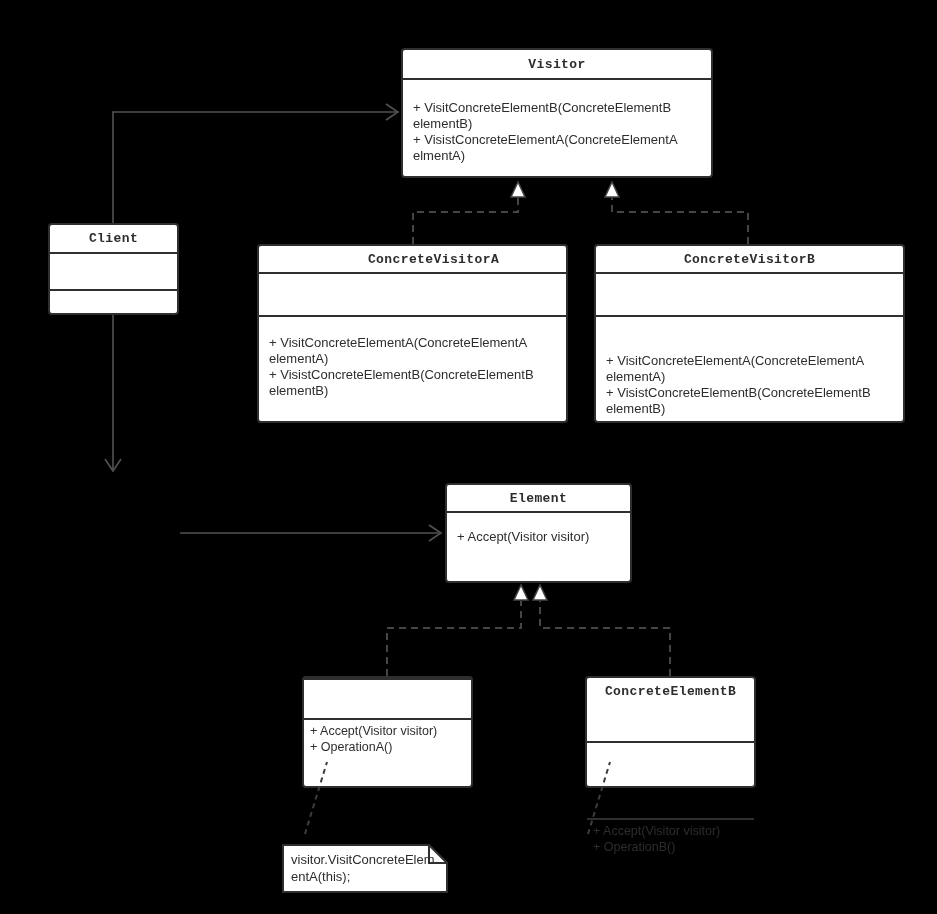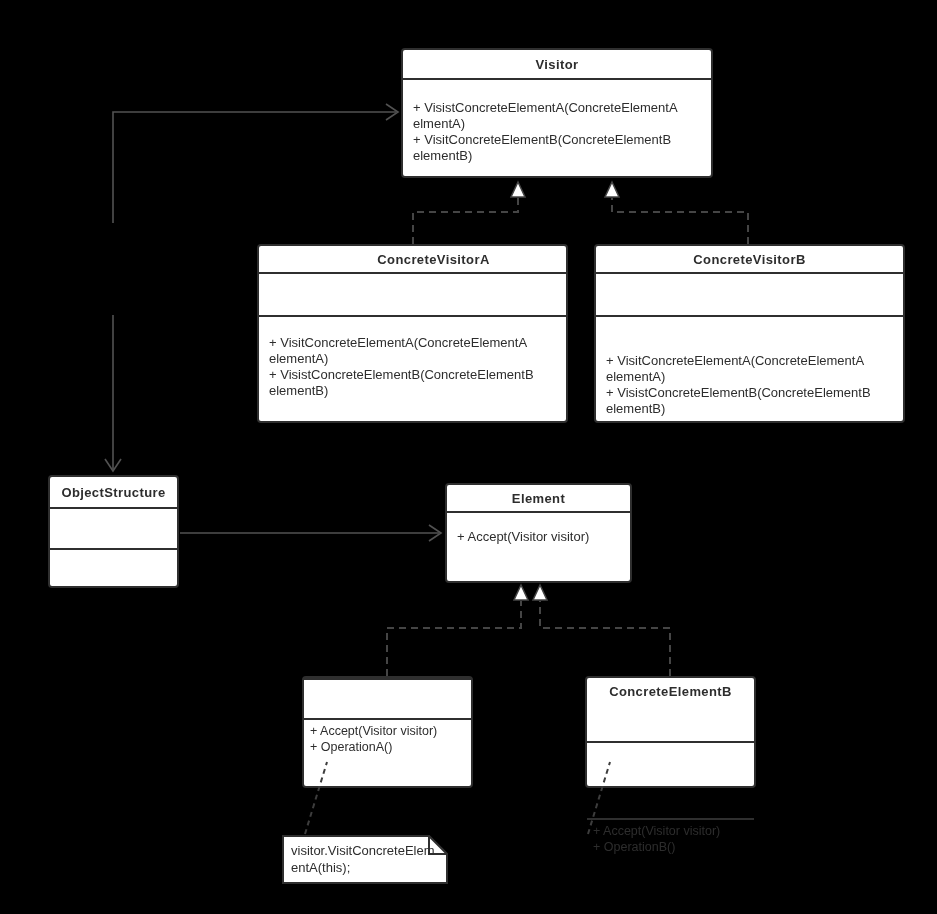--- a/index.html
+++ b/index.html
@@ -2,76 +2,74 @@
 <html><head>
 <meta charset="utf-8">
 <style>
   html,body{margin:0;padding:0;background:#000;}
   body{width:937px;height:914px;position:relative;overflow:hidden;
        font-family:"Liberation Sans","DejaVu Sans",sans-serif;}
   .stage{position:absolute;left:0;top:0;width:937px;height:914px;}
   .uml{position:absolute;background:#fff;border:2px solid #2f2f2f;border-radius:4px;
        box-sizing:border-box;color:#2d2d2d;display:flex;flex-direction:column;}
   .t{font-weight:bold;font-size:13px;letter-spacing:.4px;display:flex;
-     align-items:center;justify-content:center;text-align:center;flex:0 0 auto;}
+     align-items:center;justify-content:center;text-align:center;flex:0 0 auto;font-family:Liberation Mono, monospace;}
   .t .wrapname{width:108px;word-break:break-all;line-height:15px;}
   .cmp{border-top:2px solid #2f2f2f;box-sizing:border-box;flex:0 0 auto;}
   .grow{flex:1 1 auto;}
   .methods{font-size:13px;line-height:16px;padding-left:10px;padding-right:8px;}
   .methods.small{font-size:12.5px;white-space:nowrap;padding-left:6px;}
   .m{margin:0;}
   svg.overlay{position:absolute;left:0;top:0;z-index:10;pointer-events:none;}
   .solid{stroke:#525252;stroke-width:1.6;fill:none;}
   .arrow-open{stroke:#525252;stroke-width:1.6;fill:none;}
   .dashed{stroke:#454545;stroke-width:2;fill:none;stroke-dasharray:7 5;}
   .arrow-tri{stroke:#454545;stroke-width:1.5;fill:#ffffff;}
   .note-dash{stroke:#3d3d3d;stroke-width:2;stroke-dasharray:5 4;fill:none;}
-  .note{position:absolute;}
+  .note{position:absolute;margin-top:9px;}
   .note .note-text{position:absolute;left:9px;top:7px;width:150px;font-size:13px;
        line-height:17px;color:#2d2d2d;word-break:break-all;}
 </style>
 </head>
 <body>
 
 <div class="stage">
 
   <div class="uml" style="left:401px;top:48px;width:312px;height:130px;">
     <div class="t" style="height:28px;">Visitor</div>
     <div class="cmp grow methods" style="padding-top:20px;">
+      <div class="m">+ VisitConcreteElementB(ConcreteElementB elementB)</div>
       <div class="m">+ VisistConcreteElementA(ConcreteElementA elmentA)</div>
-      <div class="m">+ VisitConcreteElementB(ConcreteElementB elementB)</div>
     </div>
   </div>
 
+  <div class="uml" style="left:48px;top:223px;width:131px;height:92px;">
+    <div class="t" style="height:27px;">Client</div>
+    <div class="cmp" style="height:37px;"></div>
+    <div class="cmp grow"></div>
+  </div>
 
   <div class="uml" style="left:257px;top:244px;width:311px;height:179px;">
     <div class="t" style="height:26px;margin-left:42px;">ConcreteVisitorA</div>
     <div class="cmp" style="height:43px;"></div>
     <div class="cmp grow methods" style="padding-top:18px;">
       <div class="m">+ VisitConcreteElementA(ConcreteElementA elementA)</div>
       <div class="m">+ VisistConcreteElementB(ConcreteElementB elementB)</div>
     </div>
   </div>
 
   <div class="uml" style="left:594px;top:244px;width:311px;height:179px;">
     <div class="t" style="height:26px;">ConcreteVisitorB</div>
     <div class="cmp" style="height:43px;"></div>
     <div class="cmp grow methods" style="padding-top:36px;">
       <div class="m">+ VisitConcreteElementA(ConcreteElementA elementA)</div>
       <div class="m">+ VisistConcreteElementB(ConcreteElementB elementB)</div>
     </div>
   </div>
 
-  <div class="uml" style="left:48px;top:475px;width:131px;height:113px;">
-    <div class="t" style="height:30px;">
-      <span class="wrapname">ObjectStructure</span>
-    </div>
-    <div class="cmp" style="height:41px;"></div>
-    <div class="cmp grow"></div>
-  </div>
 
   <div class="uml" style="left:445px;top:483px;width:187px;height:100px;">
     <div class="t" style="height:26px;">Element</div>
     <div class="cmp grow methods" style="padding-top:16px;">
       <div class="m">+ Accept(Visitor visitor)</div>
     </div>
   </div>
 
   <div class="uml" style="left:302px;top:676px;width:171px;height:112px;">
     <div class="cmp" style="height:40px;"></div>

